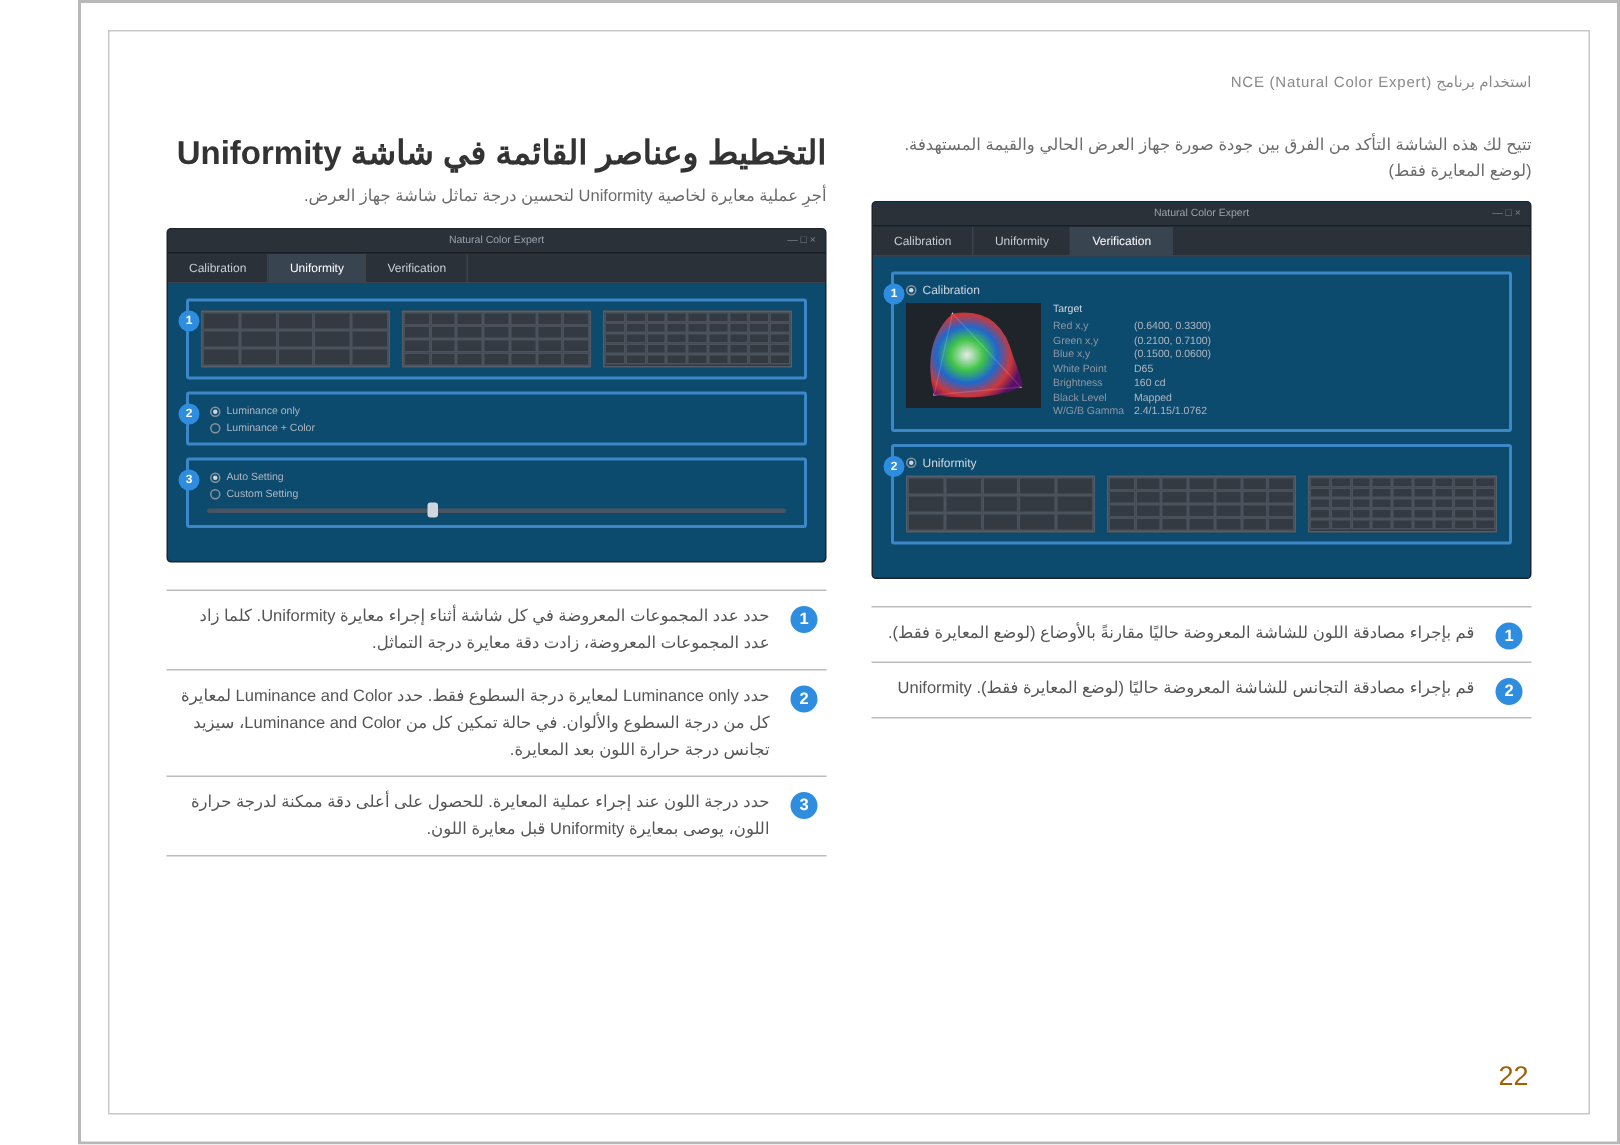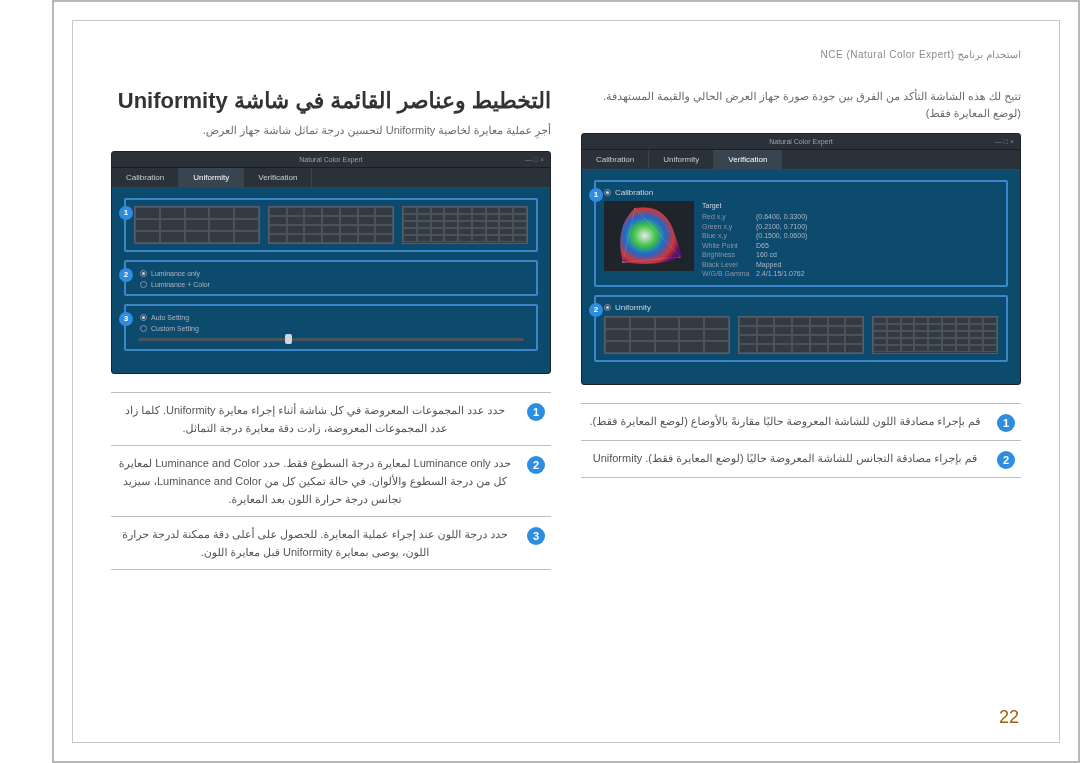--- a/index.html
+++ b/index.html
@@ -185,21 +185,21 @@
     font-weight: 700;
     text-align: center;
     line-height: 18px;
     margin-top: 2px;
   }
   .desc-text {
     flex: 1;
     font-size: 11px;
     color: #555;
     line-height: 1.65;
-    text-align: center;
+    text-align: right;
     direction: rtl;
   }
   .page-num {
     position: absolute;
     bottom: 14px;
     right: 40px;
     font-size: 18px;
     color: #a16207;
     direction: ltr;
   }

